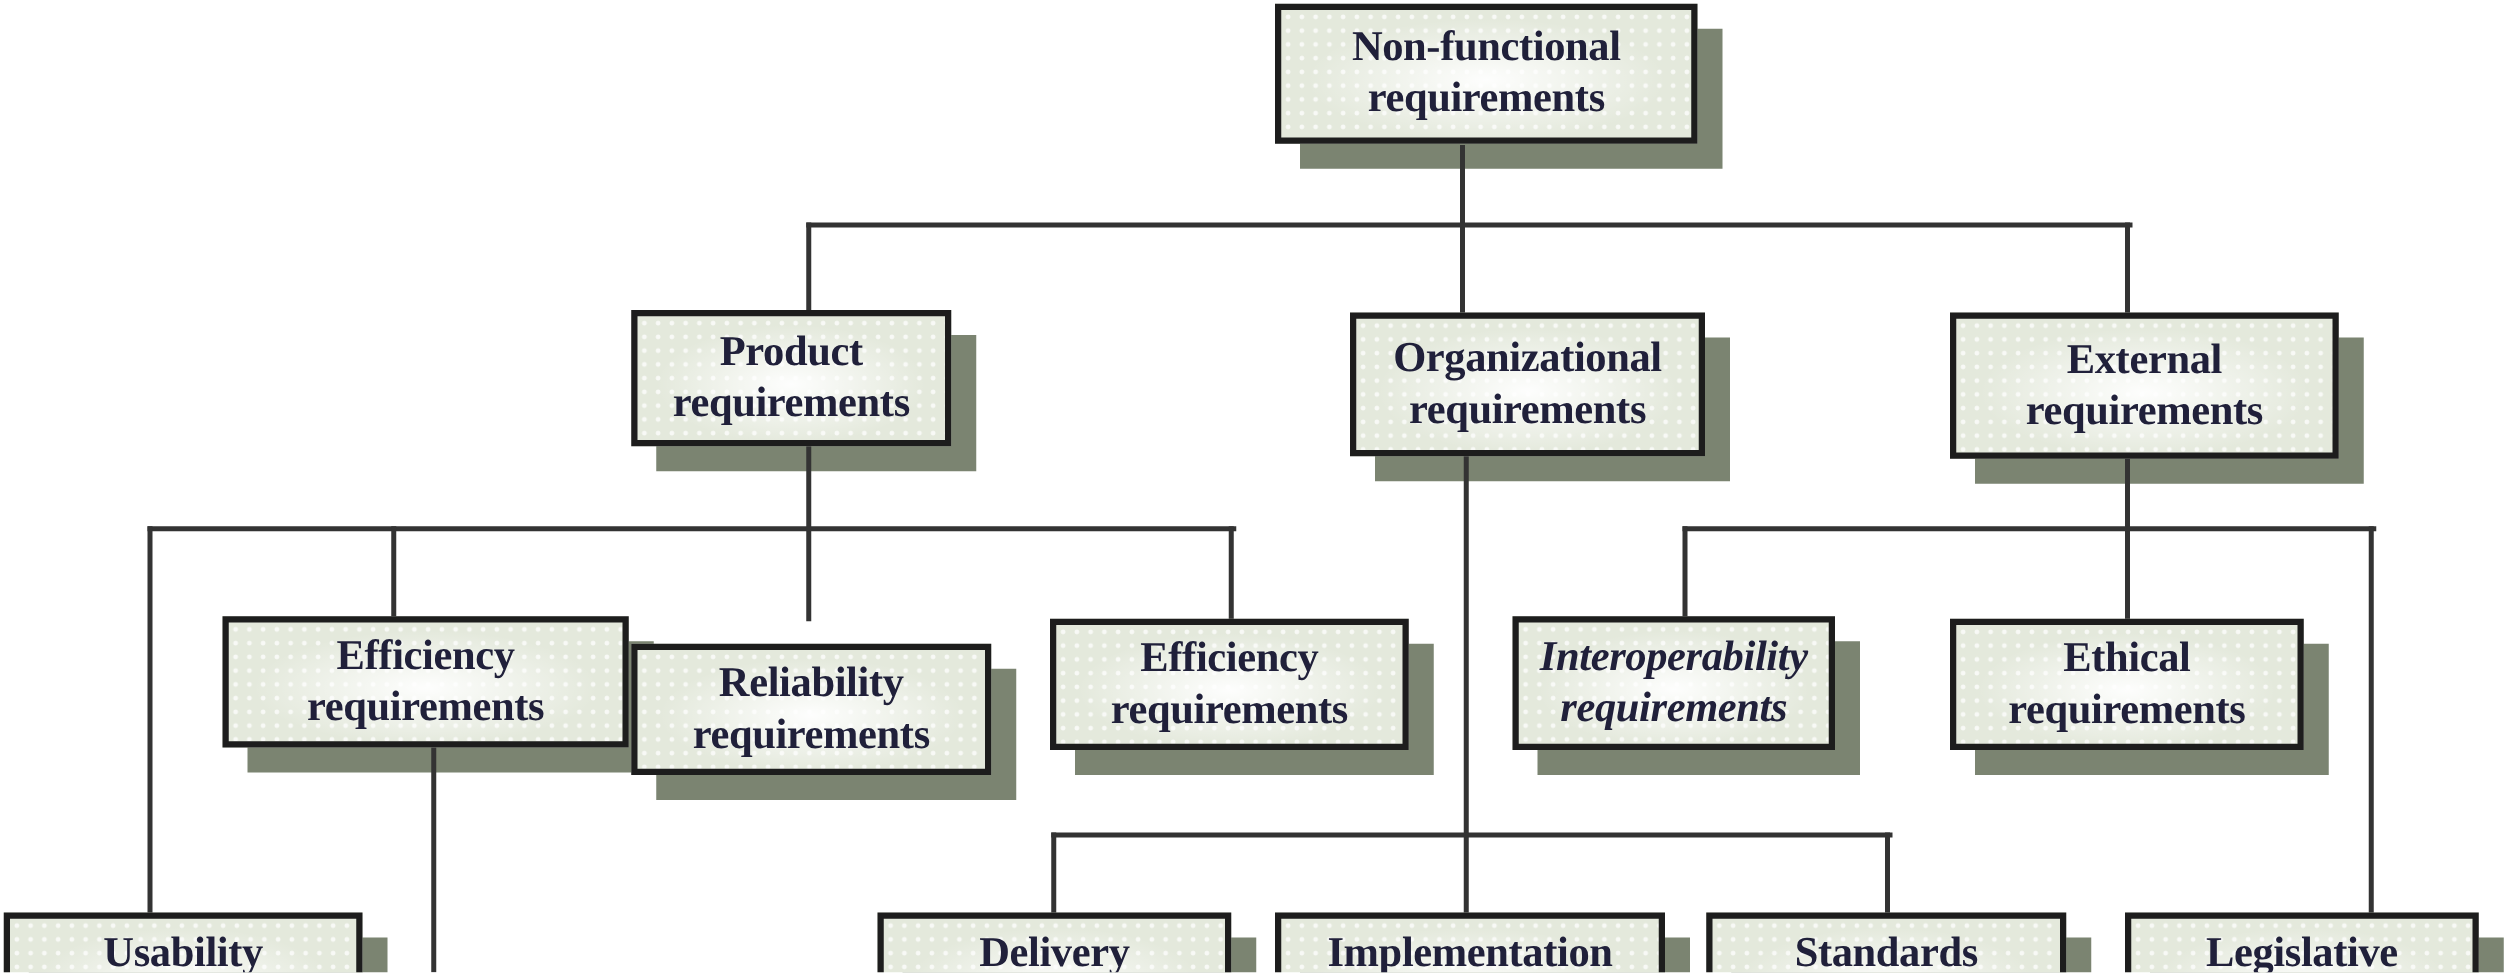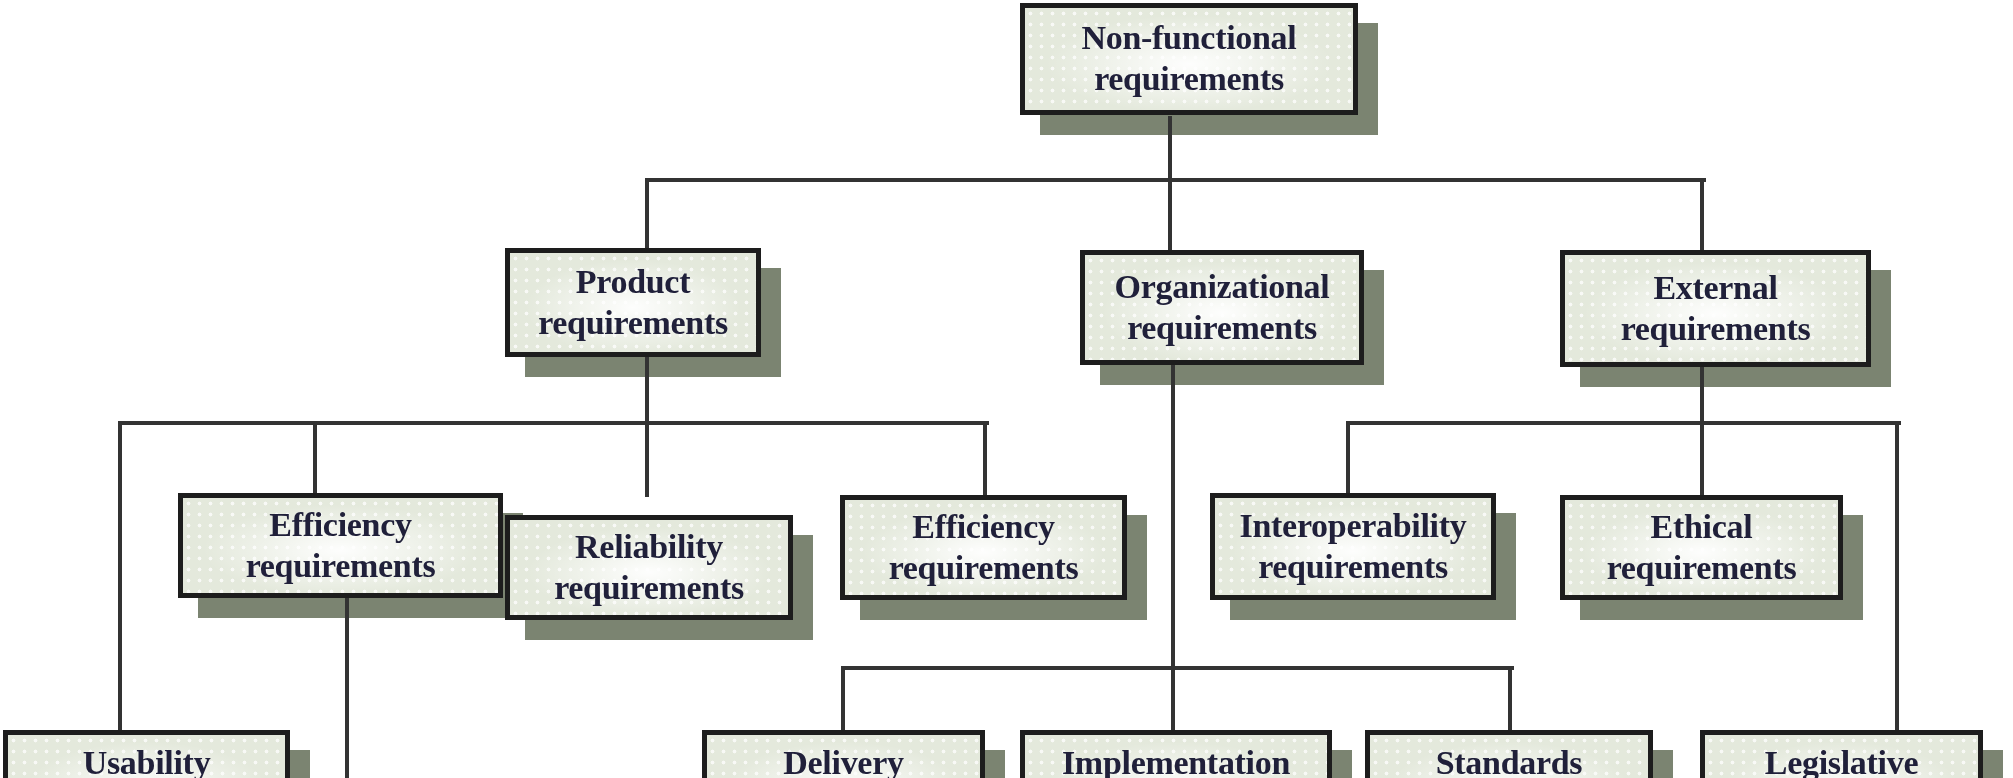--- a/index.html
+++ b/index.html
@@ -120,21 +120,21 @@
     </div>
   </div>
 
   <div class="node-wrap" style="left:840px;top:495px;width:287px;height:105px;">
     <div class="node-shadow"></div>
     <div class="node">
       <span class="node-label">Efficiency requirements</span>
     </div>
   </div>
 
-  <div class="node-wrap" style="left:1210px;top:493px;width:286px;height:107px;">
+  <div class="node-wrap" style="left:1210px;top:493px;width:258px;height:107px;font-style:italic;">
     <div class="node-shadow"></div>
     <div class="node">
       <span class="node-label">Interoperability requirements</span>
     </div>
   </div>
 
   <div class="node-wrap" style="left:1560px;top:495px;width:283px;height:105px;">
     <div class="node-shadow"></div>
     <div class="node">
       <span class="node-label">Ethical requirements</span>

